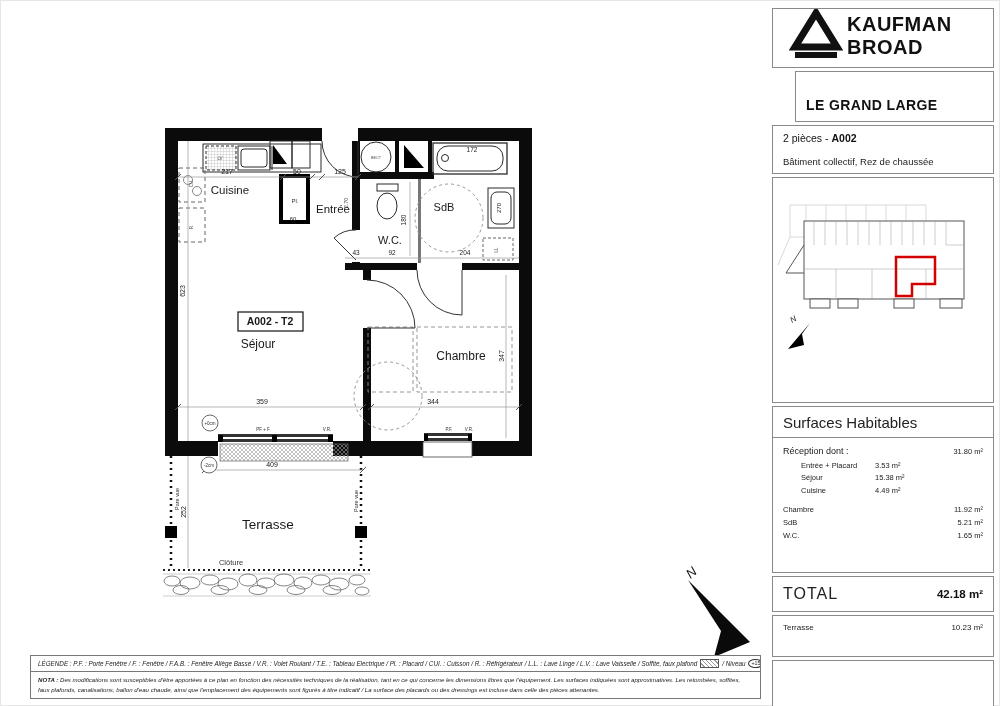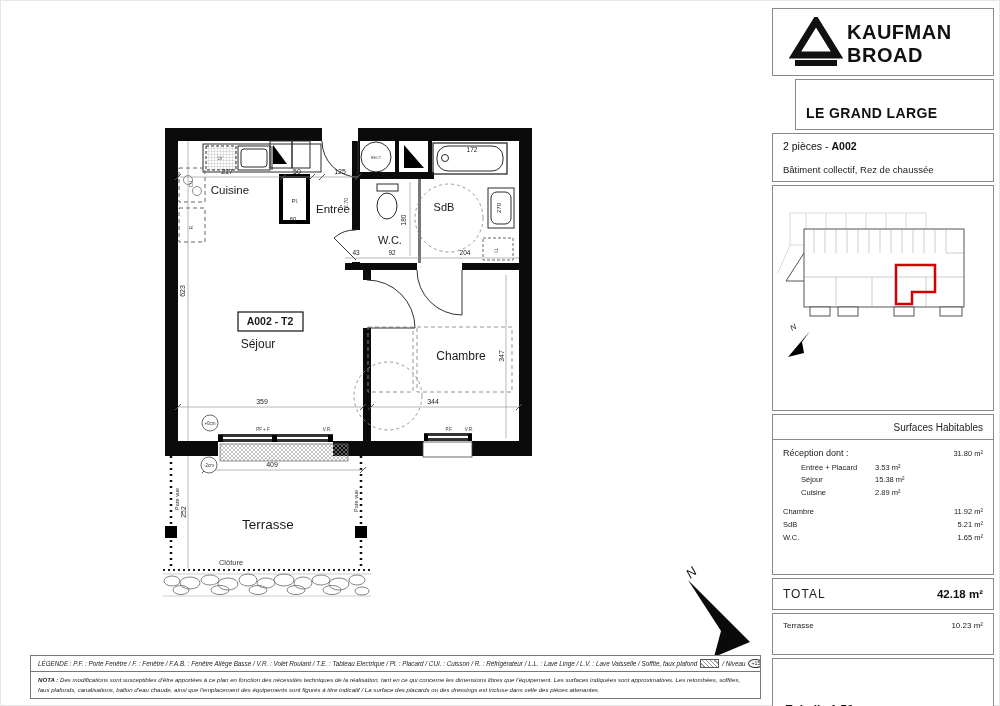--- a/index.html
+++ b/index.html
@@ -2,38 +2,38 @@
 <html><head>
 <meta charset="utf-8">
 <style>
   html,body{margin:0;padding:0;background:#fff;}
   .sheet{position:relative;width:1000px;height:706px;background:#fff;overflow:hidden;
          font-family:"Liberation Sans",sans-serif;box-shadow:inset 0 0 0 1px #e6e6e6;}
   svg text{font-family:"Liberation Sans",sans-serif;}
   
   .tb{position:absolute;left:772px;top:8px;width:222px;}
   .box{border:1px solid #8a8a8a;background:#fff;margin-bottom:3px;box-sizing:border-box;}
-  .logo-box{height:68px;display:flex;align-items:center;justify-content:center;padding-left:11px;}
+  .logo-box{height:60px;display:flex;justify-content:center;padding-left:11px;}
   .proj-box{padding:25px 10px 8px;font-size:14px;font-weight:bold;letter-spacing:.4px;color:#111;margin-left:23px;}
   .addr-box{padding:6px 10px;font-size:9px;line-height:1.4;color:#222;}
   .unit-box{padding:6px 10px;font-size:10.5px;color:#111;}
   .unit-sub{font-size:9.5px;margin-top:12px;color:#222;}
   .map-box{height:226px;position:relative;}
-  .surf-head{border-bottom:1px solid #8a8a8a;text-align:right;padding:7px 10px 6px;font-size:10px;color:#222;}
+  .surf-head{border-bottom:1px solid #8a8a8a;text-align:left;padding:7px 10px 6px;font-size:15px;color:#222;}
   .surf-body{padding:8px 10px 30px;color:#222;}
   .srow{display:grid;grid-template-columns:1fr 50px 58px;align-items:baseline;}
   .srow .c2{text-align:left;font-size:7.5px;}
   .srow .c3{text-align:right;font-size:7.5px;grid-column:3;}
   .r-main{font-size:9px;margin-bottom:4px;}
   .r-sub{font-size:7.5px;line-height:1.65;}
   .r-sub .lbl{padding-left:18px;}
   .r-item{font-size:7.5px;line-height:1.7;}
   .r-gap{height:7px;}
   .total-box{display:flex;justify-content:space-between;align-items:center;padding:8px 10px;}
-  .total-lbl{font-size:12px;letter-spacing:1px;color:#222;}
+  .total-lbl{font-size:16px;letter-spacing:1px;color:#222;}
   .total-val{font-size:11.5px;font-weight:bold;color:#111;}
   .terr-box{height:42px;display:flex;justify-content:space-between;padding:7px 10px;font-size:8px;box-sizing:border-box;color:#222;}
   .ech-box{height:58px;padding:8px 12px 0;box-sizing:border-box;}
   .ech-title{font-size:12px;font-weight:bold;color:#111;margin-top:36px;}
   
   .legend{position:absolute;left:30px;top:655px;width:731px;border:1px solid #777;background:#fff;box-sizing:border-box;}
   .leg-row1{display:flex;align-items:center;gap:3px;padding:3px 7px;border-bottom:1px solid #777;
             font-size:6.3px;font-style:italic;color:#222;white-space:nowrap;overflow:hidden;}
   .leg-row2{padding:3px 7px 4px;font-size:6.1px;font-style:italic;color:#222;line-height:1.55;}
   .sym-hatch{display:inline-block;width:17px;height:7px;border:1px solid #555;flex:0 0 auto;
@@ -305,21 +305,21 @@
         <div class="srow r-sub">
           <span class="lbl">Entrée + Placard</span>
           <span class="c2">3.53 m²</span>
         </div>
         <div class="srow r-sub">
           <span class="lbl">Séjour</span>
           <span class="c2">15.38 m²</span>
         </div>
         <div class="srow r-sub">
           <span class="lbl">Cuisine</span>
-          <span class="c2">2.89 m²</span>
+          <span class="c2">4.49 m²</span>
         </div>
         <div class="r-gap"></div>
         <div class="srow r-item">
           <span>Chambre</span>
           <span class="c3">11.92 m²</span>
         </div>
         <div class="srow r-item">
           <span>SdB</span>
           <span class="c3">5.21 m²</span>
         </div>

